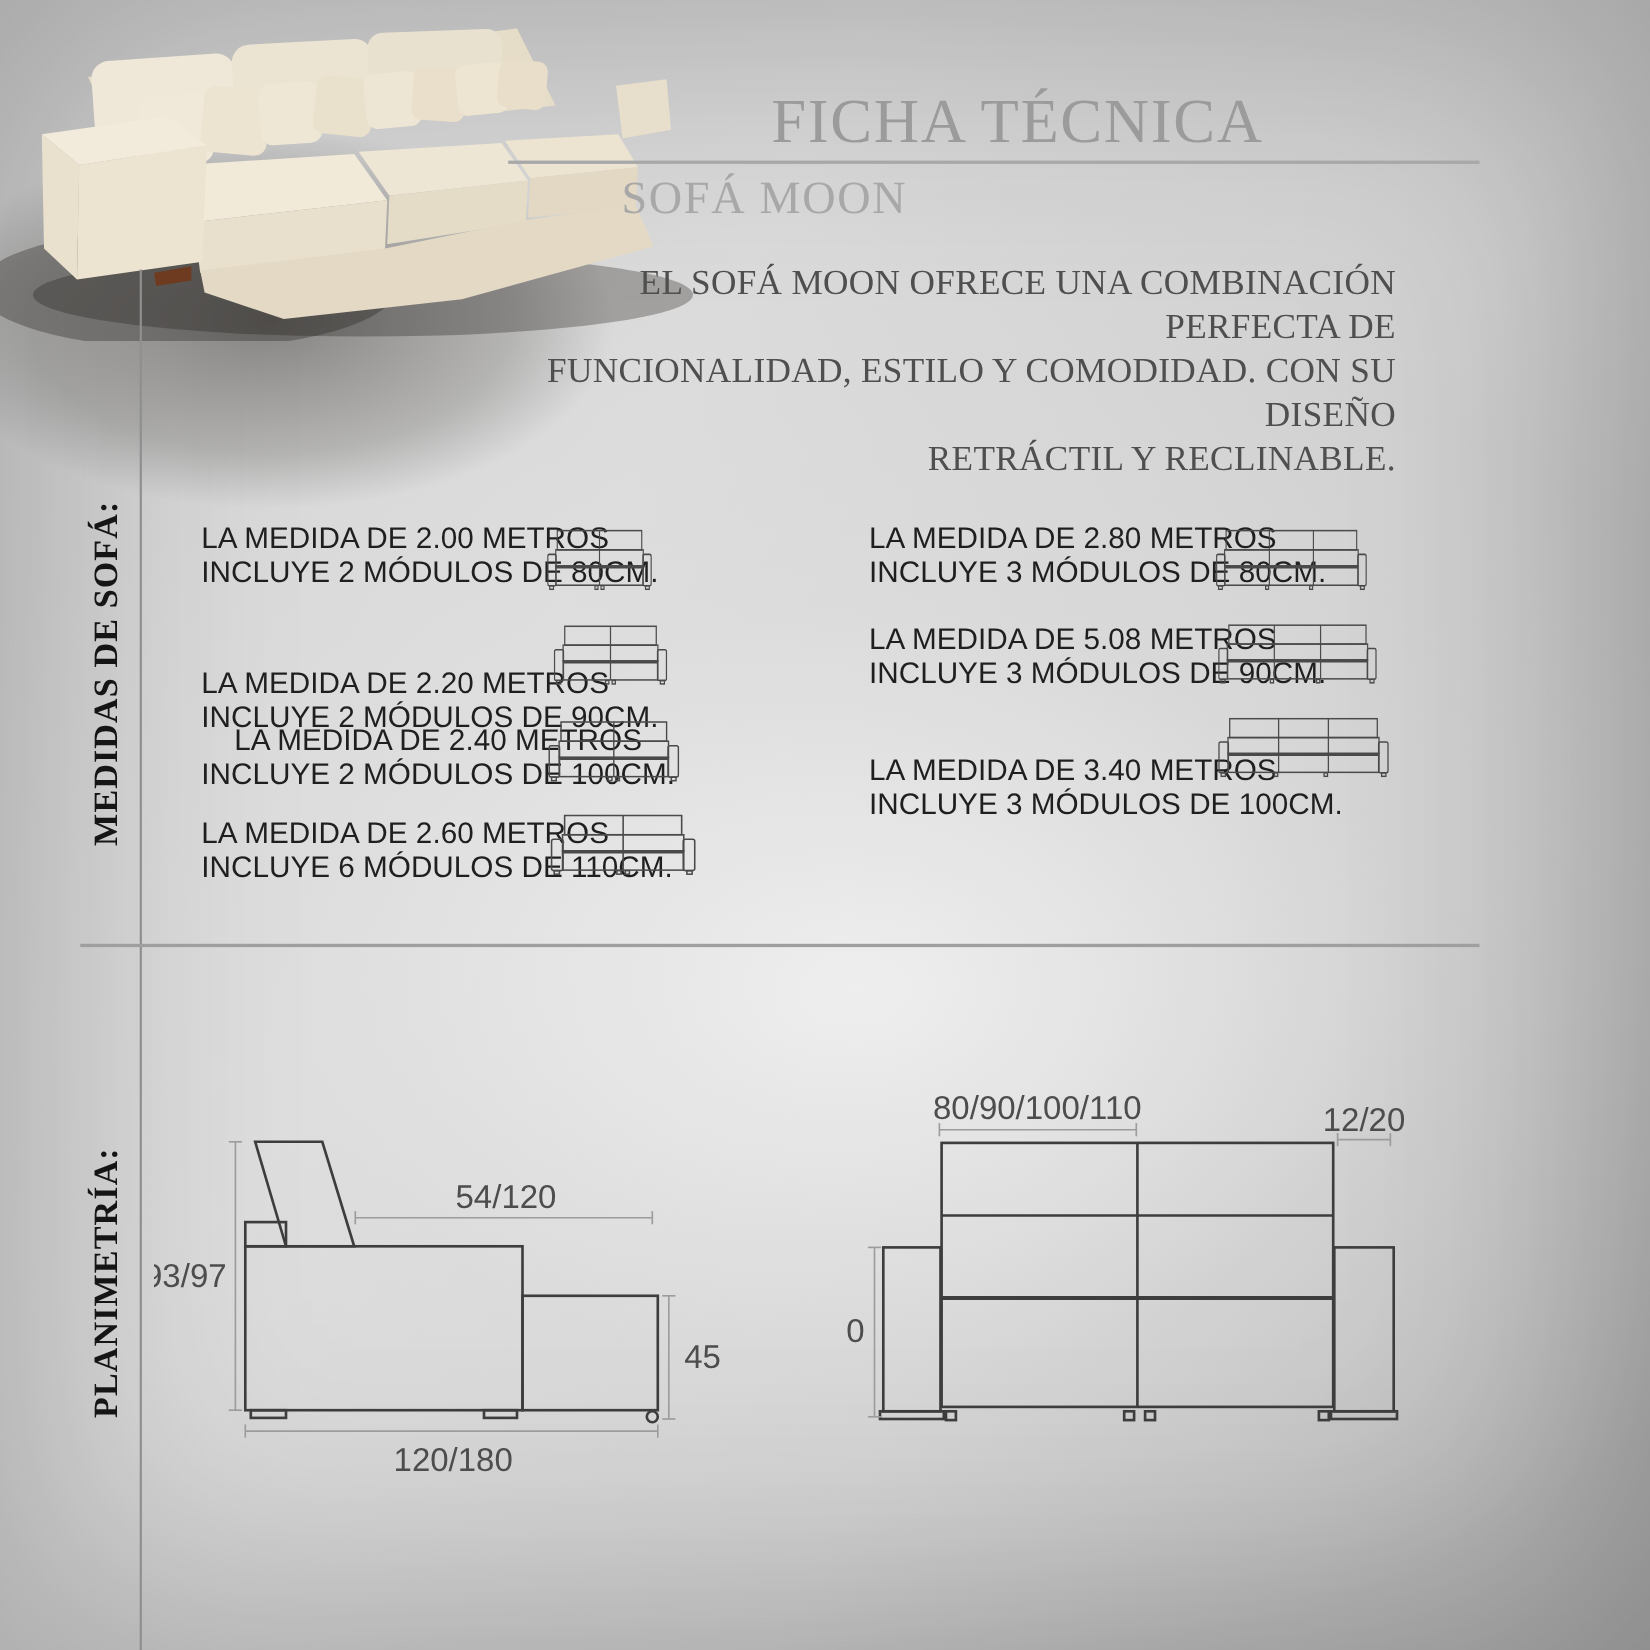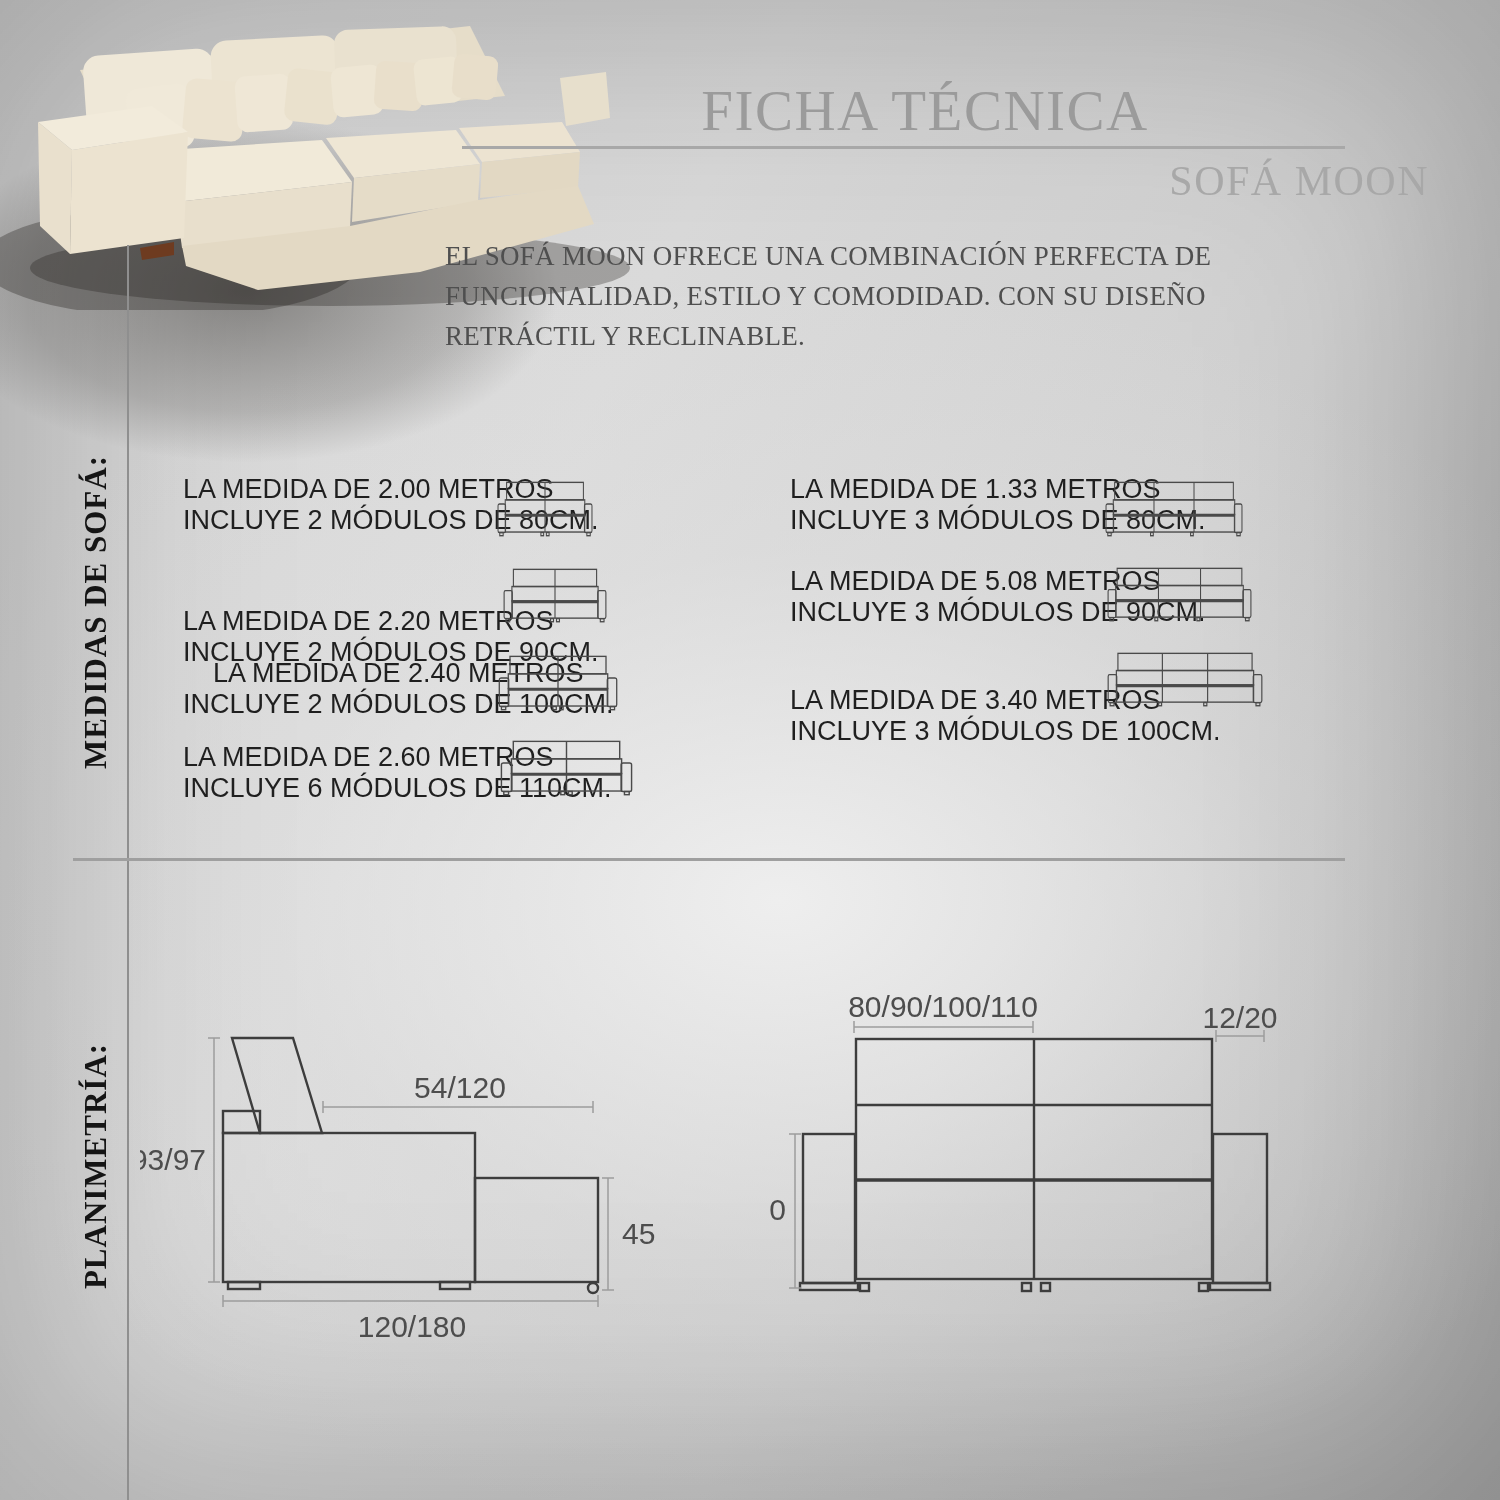--- a/index.html
+++ b/index.html
@@ -9,24 +9,24 @@
     background:
       radial-gradient(ellipse 62% 42% at 52% 60%, rgba(241,241,241,.9) 0%, rgba(226,226,226,.4) 55%, rgba(0,0,0,0) 100%),
       linear-gradient(118deg,#d4d4d4 0%,#dbdbdb 35%,#d0d0d0 65%,#b1b1b1 100%);
     box-shadow:inset 0 0 260px 40px rgba(0,0,0,.22);
   }
   .abs{position:absolute;}
   
   .title{top:78px;left:485px;width:880px;text-align:center;
     font-family:"Liberation Serif",serif;font-size:57px;letter-spacing:1.5px;color:#9b9b9b;}
   .title-rule{top:146px;left:462px;width:883px;height:3px;background:#a8a8a8;}
-  .subtitle{top:157px;left:565px;width:864px;text-align:right;
+  .subtitle{top:157px;left:565px;width:864px;text-align:left;
     font-family:"Liberation Serif",serif;font-size:42px;letter-spacing:1.5px;color:#a8a8a8;}
-  .description{top:236px;right:215px;width:840px;
-    font-family:"Liberation Serif",serif;font-size:27px;line-height:40px;color:#4f4f4f;letter-spacing:.3px;}
+  .description{top:236px;right:231px;width:840px;text-align:right;
+    font-family:"Liberation Serif",serif;font-size:32px;line-height:40px;color:#4f4f4f;letter-spacing:.3px;}
   
   .v-rule{left:127px;top:245px;width:2px;height:1255px;background:#8f8f8f;}
   .section-rule{left:73px;top:858px;width:1272px;height:3px;background:#9f9f9f;}
   
   .v-label{font-family:"Liberation Serif",serif;font-weight:bold;font-size:31px;color:#151515;
     letter-spacing:1px;white-space:nowrap;transform:translate(-50%,-50%) rotate(-90deg);}
   
   .m-text{font-size:27px;line-height:31px;color:#1f1f1f;white-space:nowrap;}
   
   svg text{font-family:"Liberation Sans",sans-serif;}
@@ -110,21 +110,21 @@
   <div class="abs m-text" style="left:183px;top:658px;text-align:center;">
     <div>LA MEDIDA DE 2.40 METROS</div>
     <div>INCLUYE 2 MÓDULOS DE 100CM.</div>
   </div>
   <div class="abs m-text" style="left:183px;top:742px;">
     <div>LA MEDIDA DE 2.60 METROS</div>
     <div>INCLUYE 6 MÓDULOS DE 110CM.</div>
   </div>
 
   <div class="abs m-text" style="left:790px;top:474px;">
-    <div>LA MEDIDA DE 1.33 METROS</div>
+    <div>LA MEDIDA DE 2.80 METROS</div>
     <div>INCLUYE 3 MÓDULOS DE 80CM.</div>
   </div>
   <div class="abs m-text" style="left:790px;top:566px;">
     <div>LA MEDIDA DE 5.08 METROS</div>
     <div>INCLUYE 3 MÓDULOS DE 90CM.</div>
   </div>
   <div class="abs m-text" style="left:790px;top:658px;margin-top:27px;">
     <div>LA MEDIDA DE 3.40 METROS</div>
     <div>INCLUYE 3 MÓDULOS DE 100CM.</div>
   </div>

